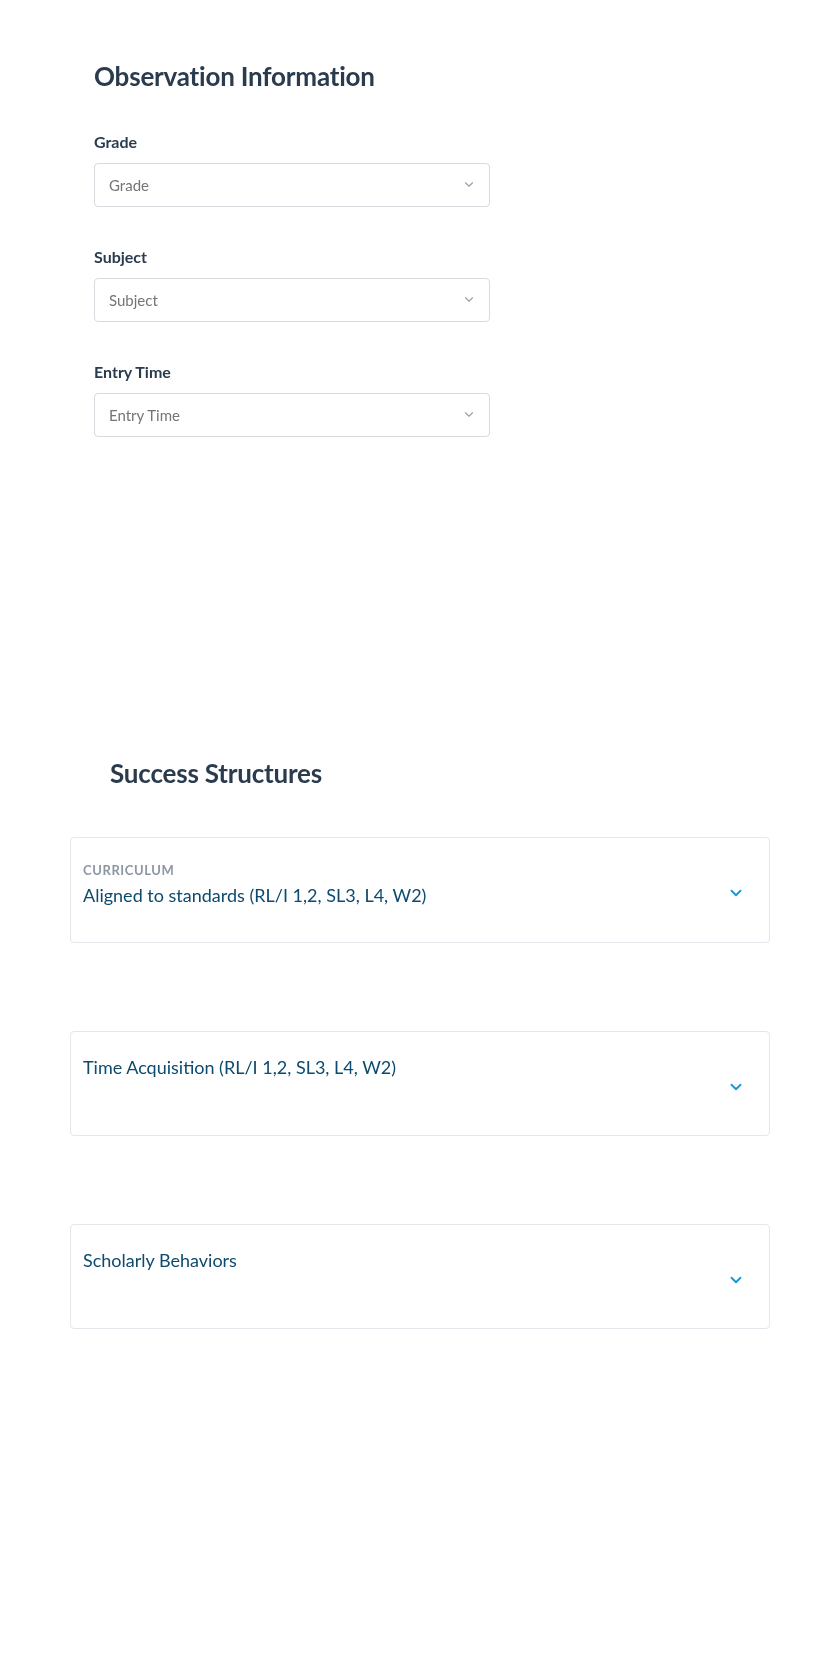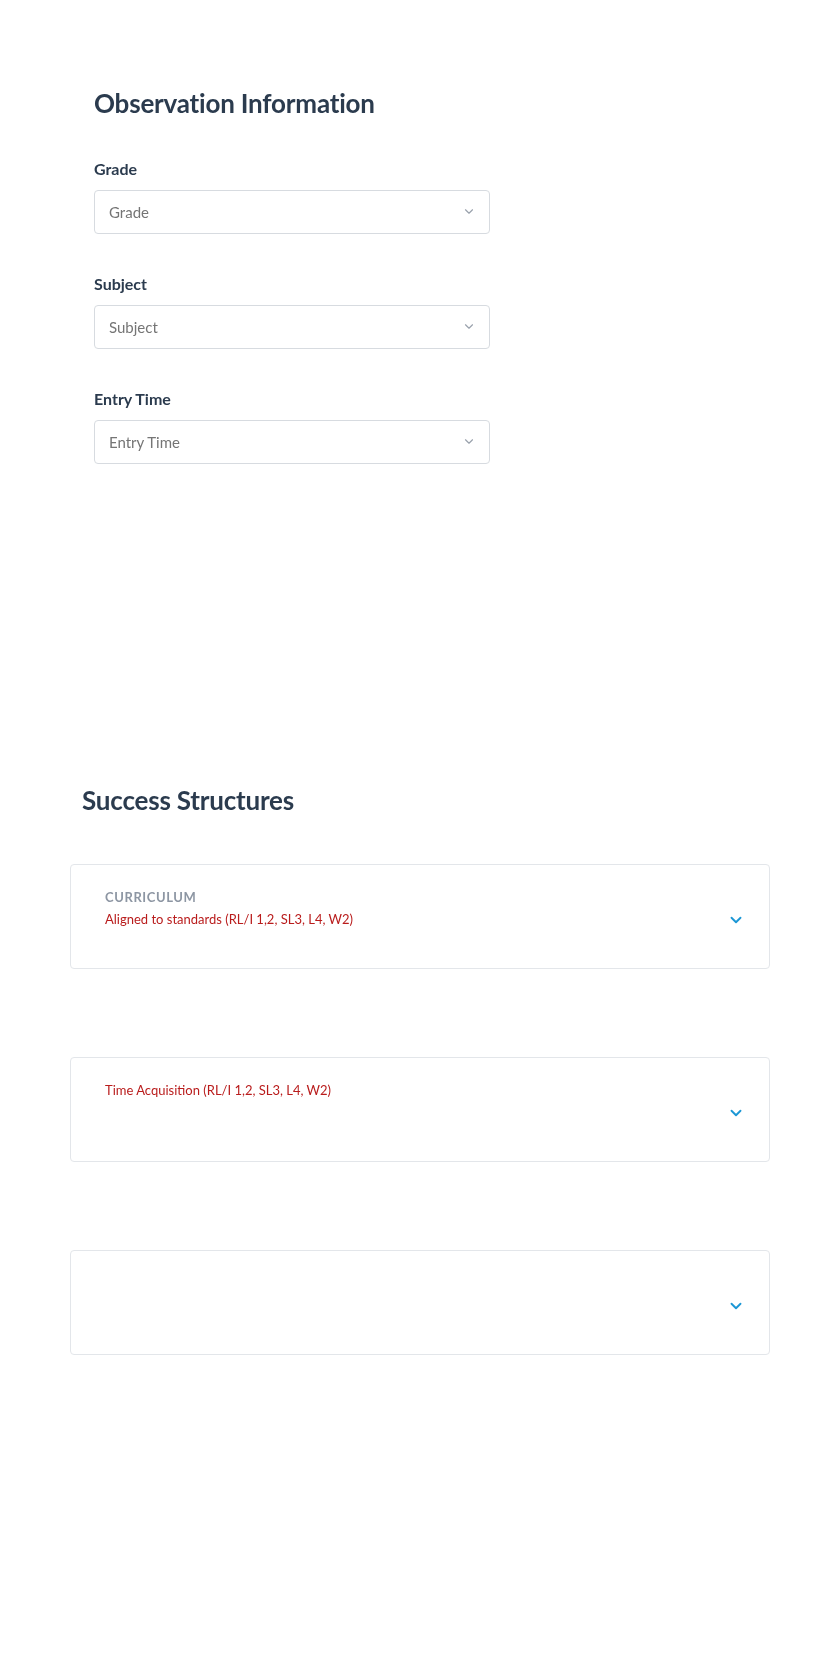--- a/index.html
+++ b/index.html
@@ -9,21 +9,20 @@
   }
   body {
     font-family: -apple-system, BlinkMacSystemFont, "Segoe UI", "Lato", "Helvetica Neue", Arial, sans-serif;
     background: #ffffff;
     width: 840px;
     min-height: 1680px;
     padding: 60px 0 0 0;
   }
   .section {
     padding: 0 70px 0 94px;
-    margin-top: 27px;
   }
   .section-title {
     font-size: 26px;
     font-weight: 700;
     color: #2b3b4e;
     margin-bottom: 40px;
     letter-spacing: -0.2px;
   }
   .field-group {
     margin-bottom: 40px;
@@ -65,48 +64,48 @@
     height: 280px;
   }
   .cards-section {
     padding: 0 70px;
   }
   .cards-title {
     font-size: 26px;
     font-weight: 700;
     color: #2b3b4e;
     margin-bottom: 48px;
-    margin-left: 12px;
+    margin-left: 40px;
     letter-spacing: -0.2px;
   }
   .card {
     border: 1px solid #e3e6ea;
     border-radius: 4px;
-    padding: 24px 24px 36px 34px;
+    padding: 24px 24px 36px 12px;
     margin-bottom: 88px;
     display: flex;
     align-items: flex-start;
     justify-content: space-between;
     cursor: pointer;
     background:#fff;
   }
   .card-text-block {
     flex: 1;
   }
   .card-category {
     font-size: 13px;
     font-weight: 700;
     letter-spacing: 0.6px;
     color: #8d96a3;
     text-transform: uppercase;
     margin-bottom: 6px;
   }
   .card-sub {
-    font-size: 13px;
-    color: #b91c1c;
+    font-size: 18px;
+    color: #0c4a6e;
     font-weight: 400;
   }
   .card-chevron {
     color: #1c97d5;
     margin-top: 22px;
     flex-shrink: 0;
   }
 </style>
 </head>
 <body>
@@ -174,20 +173,21 @@
     </div>
     <span class="card-chevron">
       <svg width="18" height="18" viewBox="0 0 24 24" fill="none" stroke="currentColor" stroke-width="2.5" stroke-linecap="round" stroke-linejoin="round">
           <polyline points="6 9 12 15 18 9"></polyline>
         </svg>
     </span>
   </div>
 
   <div class="card">
     <div class="card-text-block">
+      <div class="card-sub">Scholarly Behaviors</div>
     </div>
     <span class="card-chevron">
       <svg width="18" height="18" viewBox="0 0 24 24" fill="none" stroke="currentColor" stroke-width="2.5" stroke-linecap="round" stroke-linejoin="round">
           <polyline points="6 9 12 15 18 9"></polyline>
         </svg>
     </span>
   </div>
 </div>
 
 </body></html>

